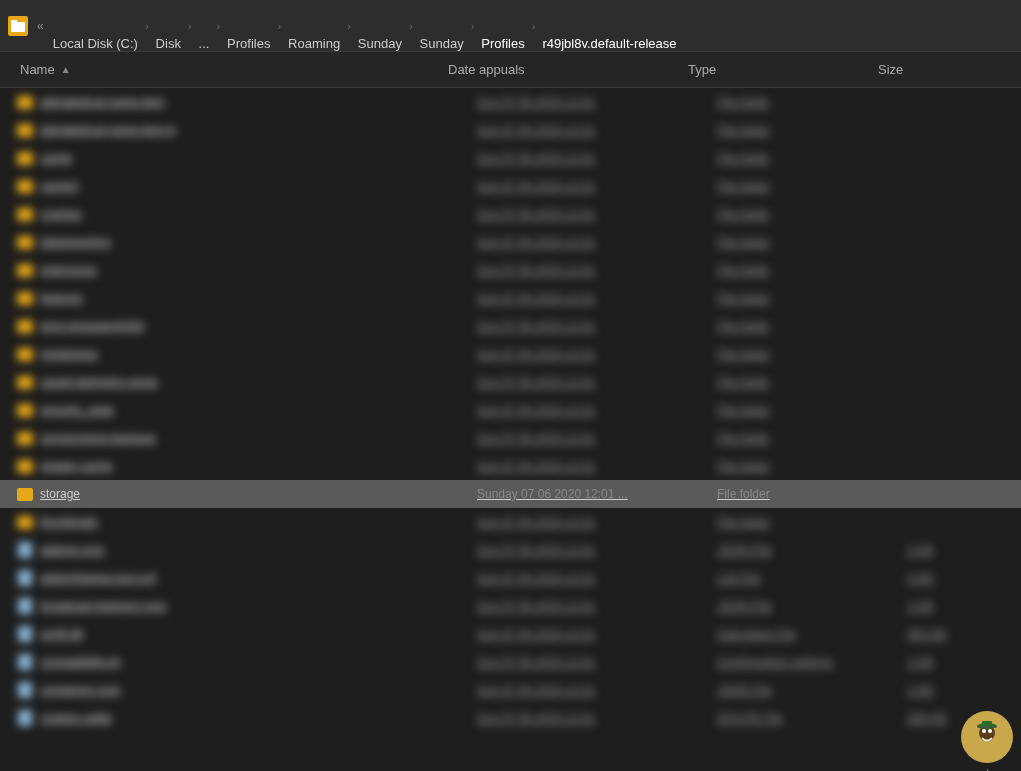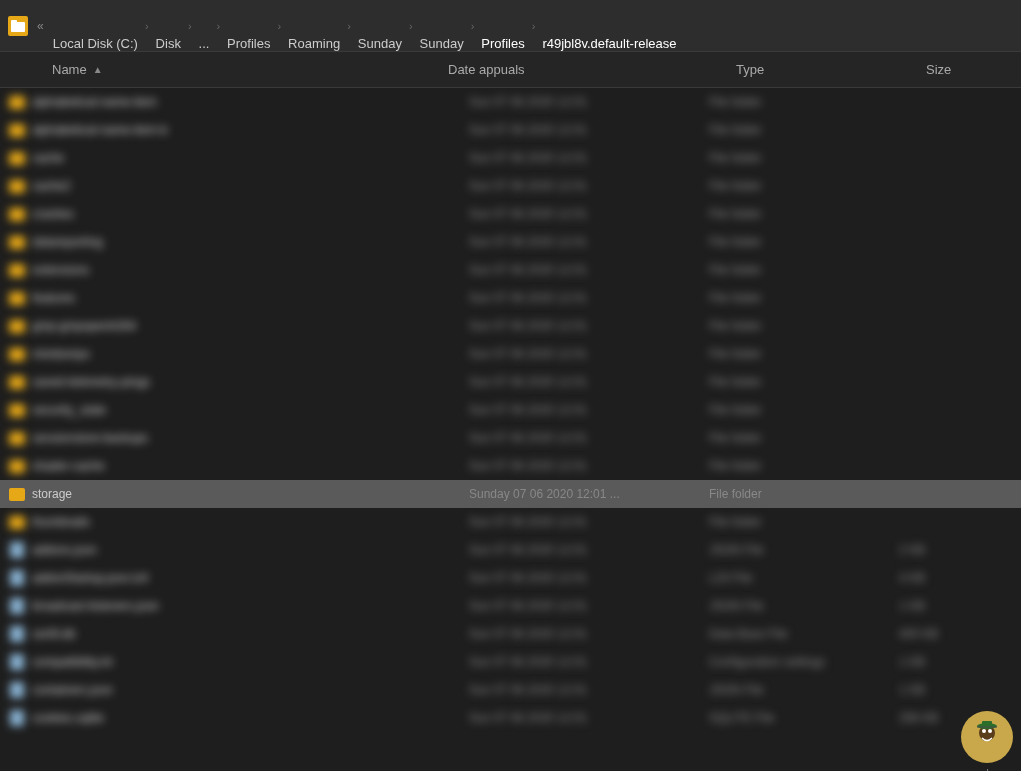--- a/index.html
+++ b/index.html
@@ -81,56 +81,56 @@
       height: 36px;
       background-color: #252525;
       border-bottom: 1px solid #3a3a3a;
       padding: 0 0;
       font-size: 13px;
       color: #aaaaaa;
     }
 
     .col-name {
       width: 440px;
-      padding-left: 52px;
+      padding-left: 20px;
       display: flex;
       align-items: center;
       gap: 6px;
       position: relative;
     }
 
     .col-name-sort {
       font-size: 10px;
       color: #888;
     }
 
     .col-date {
       width: 240px;
       padding-left: 8px;
     }
 
     .col-type {
       width: 190px;
       padding-left: 8px;
-      margin-left: 48px;
     }
 
     .col-size {
       flex: 1;
       padding-left: 8px;
     }
 
     .file-row {
       display: flex;
       align-items: center;
       height: 28px;
       font-size: 12px;
-      padding: 0;
+      padding: 8px;
       border-bottom: none;
       position: relative;
+      text-decoration: underline;
     }
 
     .file-row.blurred .file-cell-name span,
     .file-row.blurred .file-cell-date,
     .file-row.blurred .file-cell-type,
     .file-row.blurred .file-cell-size {
       filter: blur(4px);
       user-select: none;
     }
 

